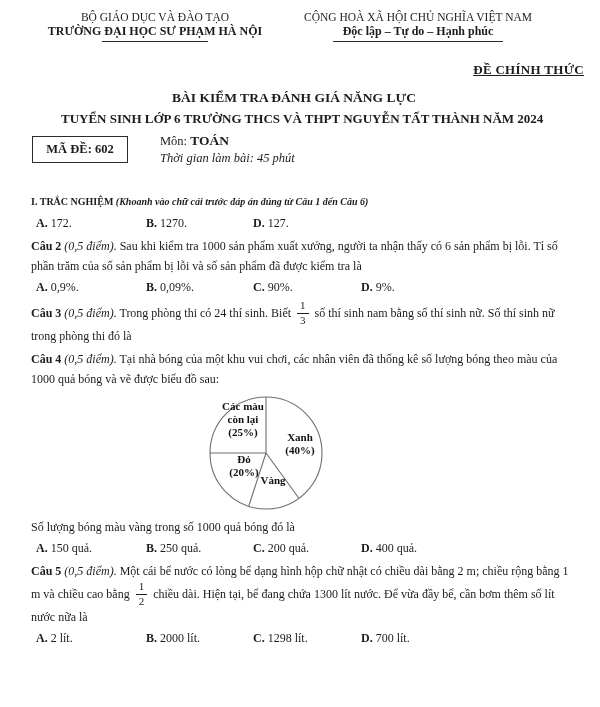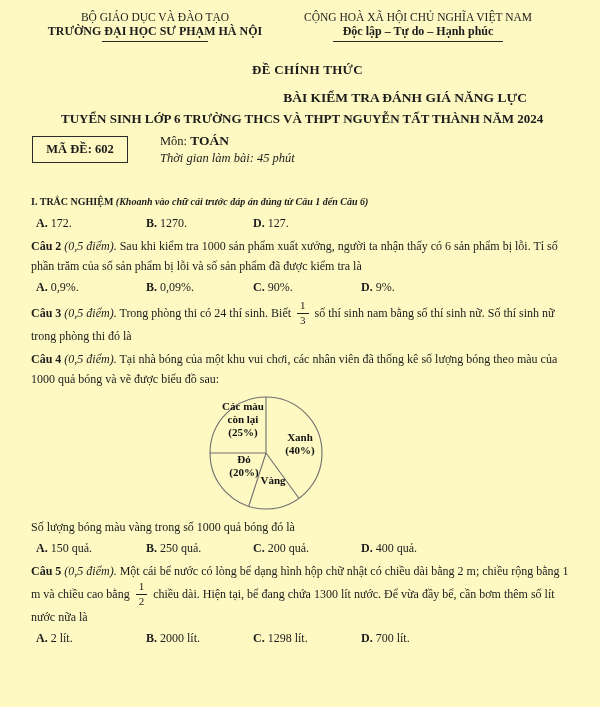--- a/index.html
+++ b/index.html
@@ -1,43 +1,43 @@
 <!DOCTYPE html>
 <html><head>
 <meta charset="utf-8">
 <style>
   html,body{margin:0;padding:0;background:#e8e8e8;}
   .page{
     position:relative;
     width:600px;height:707px;
-    background:#fef9c3;
+    background:#ffffff;
     color:#1c1c1c;
     font-family:"Liberation Serif","DejaVu Serif",serif;
     font-size:12px;line-height:20px;
     padding:10px 31px 0 31px;
     box-sizing:border-box;
     overflow:hidden;
     margin:0 auto;
   }
   
   .hdr{position:relative;height:46px;}
   .hdr-left{position:absolute;left:4px;top:0;width:240px;text-align:center;}
   .hdr-right{position:absolute;left:259px;top:0;width:256px;text-align:center;}
   .h-l1{font-size:11.5px;line-height:14px;white-space:nowrap;}
   .h-l2{font-size:12px;font-weight:bold;line-height:15px;white-space:nowrap;}
   .h-rule{height:0;border-bottom:1.4px solid #2a2a2a;margin:2px auto 0;width:106px;}
   .h-rule-r{width:170px;}
   .stamp{
-    text-align:center;margin:5px -15px 0 0;
+    text-align:right;margin:5px -15px 0 0;
     font-weight:bold;font-size:13px;letter-spacing:.3px;
-    line-height:17px;
+    text-decoration:underline;line-height:17px;
   }
   
   .title-wrap{width:466px;margin-left:30px;text-align:center;}
-  .title1{font-weight:bold;font-size:13.5px;line-height:18px;margin-top:11px;text-align:right;}
+  .title1{font-weight:bold;font-size:13.5px;line-height:18px;margin-top:11px;}
   .title2{font-weight:bold;font-size:13px;line-height:18px;margin-top:3px;white-space:nowrap;}
   
   .meta{position:relative;height:42px;margin-top:5px;}
   .code-box{
     position:absolute;left:1px;top:3px;width:94px;height:25px;
     border:1.5px solid #2b2b2b;text-align:center;
     font-weight:bold;font-size:12.5px;line-height:25px;white-space:nowrap;
   }
   .meta-mid{position:absolute;left:129px;top:0;width:280px;text-align:left;}
   .subject{font-size:12.5px;line-height:16px;}

